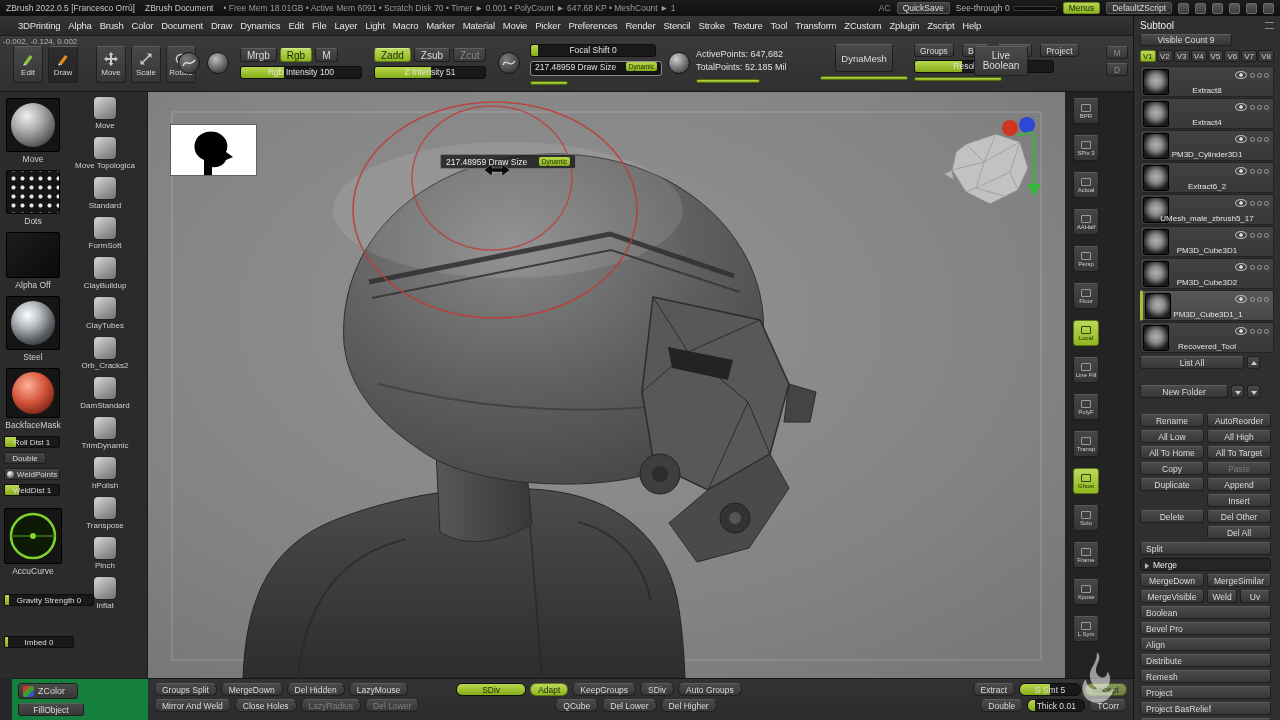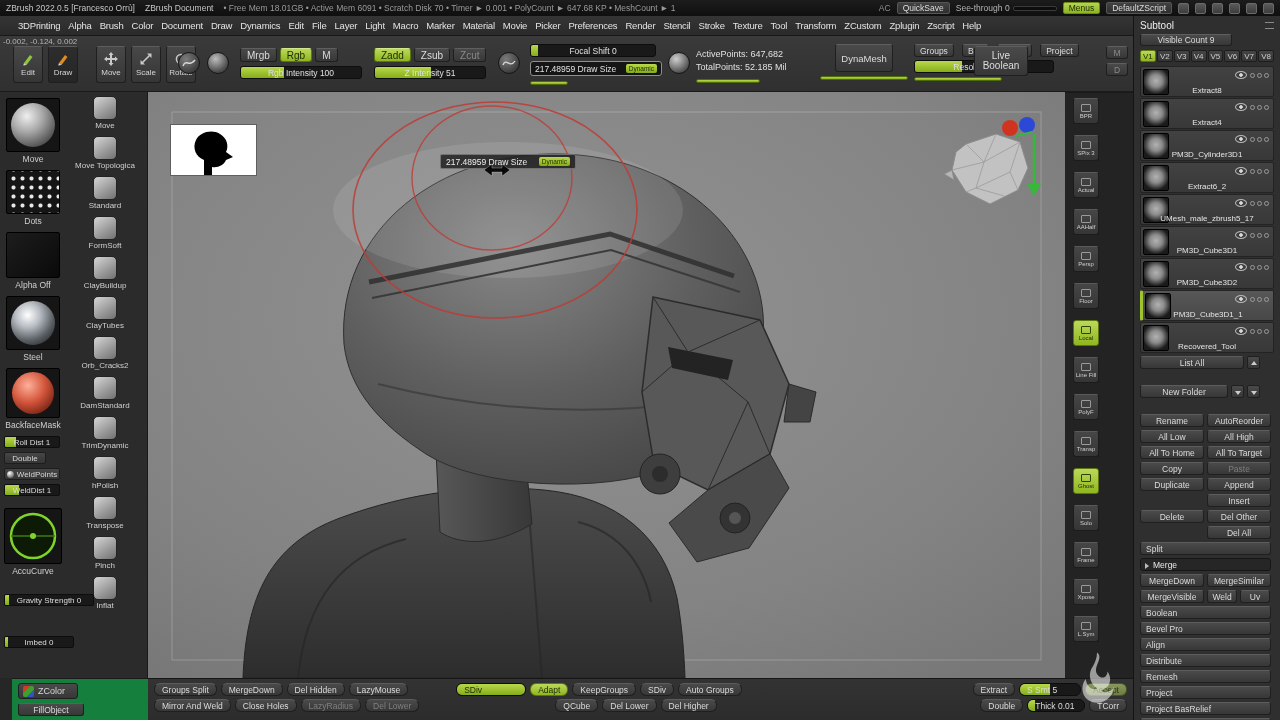--- a/index.html
+++ b/index.html
@@ -28,21 +28,21 @@
   
   .topbar{position:absolute;left:0;top:36px;width:1133px;height:56px;background:linear-gradient(#3a3a3a,#303030);
           border-bottom:1px solid #1a1a1a}
   .coords{position:absolute;left:3px;top:1px;font-size:8px;color:#b5b5b5}
   .btn{display:inline-flex;align-items:center;justify-content:center;background:linear-gradient(#4a4a4a,#373737);
        border:1px solid #1f1f1f;border-top-color:#5f5f5f;border-radius:3px;color:#dcdcdc;font-size:10px;height:14px;
        padding:0 6px;white-space:nowrap}
   .btn.on{background:linear-gradient(#bcd85a,#8fb71f);color:#1c2a05;border-color:#5c7611;border-top-color:#d2e88c}
   .btn.dim{color:#8a8a8a}
   .btn.xs{height:13px;padding:0 5px;font-size:8.5px}
-  .slider{position:relative;display:flex;align-items:center;justify-content:center;background:#191919;
+  .slider{position:relative;display:flex;justify-content:center;background:#191919;
           border:1px solid #0d0d0d;border-radius:3px;height:13px;overflow:hidden;color:#e0e0e0;font-size:8.5px;white-space:nowrap}
   .slider .fill{position:absolute;left:0;top:0;bottom:0;background:linear-gradient(#b9d84c,#85ad18)}
   .slider b{position:relative}
   .chip{position:relative;margin-left:auto;background:linear-gradient(#b9d84c,#85ad18);color:#24320a;font-size:6.5px;
         padding:0 3px;border-radius:2px;height:9px;display:inline-flex;align-items:center}
   .modes{position:absolute;left:13px;top:10px;display:flex;gap:5px}
   .mode{width:30px;height:37px;display:flex;flex-direction:column;align-items:center;justify-content:center;gap:2px;
         background:linear-gradient(#484848,#363636);border:1px solid #1f1f1f;border-top-color:#5d5d5d;border-radius:3px;
         font-size:8px;color:#d5d5d5}
   .mode.active{background:linear-gradient(#2d2d2d,#262626)}
@@ -174,21 +174,21 @@
   .st-grid{display:flex;flex-wrap:wrap;gap:3px;margin-top:6px}
   .sq{width:13px;height:13px;background:linear-gradient(#4a4a4a,#373737);border:1px solid #1f1f1f;border-radius:2px;position:relative}
   .sq::after{content:"";position:absolute;left:3px;top:5px;border-left:3px solid transparent;border-right:3px solid transparent;
              border-top:4px solid #ccc}
   .sq.up::after{top:4px;border-top:none;border-bottom:4px solid #ccc}
 
   
   .bbar{position:absolute;left:148px;top:678px;width:985px;height:42px;background:linear-gradient(#333,#2c2c2c);
         border-top:1px solid #161616;padding:4px 6px}
   .brow{display:flex;gap:4px;margin-bottom:3px;align-items:center}
-  .bb{position:relative;height:13px;display:inline-flex;align-items:center;padding:0 7px;
+  .bb{position:relative;height:13px;display:inline-flex;align-items:center;justify-content:center;padding:0 7px;
       background:linear-gradient(#4a4a4a,#373737);border:1px solid #1f1f1f;border-top-color:#5c5c5c;border-radius:6px;
       font-size:8.5px;color:#dcdcdc;overflow:hidden;white-space:nowrap}
   .bb b{position:relative}
   .bb .fill{display:none;position:absolute;left:0;top:0;bottom:0;background:linear-gradient(#b9d84c,#85ad18)}
   .bb.on{background:linear-gradient(#bcd85a,#8fb71f);border-color:#5c7611}
   .bb.on b{color:#1c2a05}
   .bb.dim b{color:#808080}
   .bb.sliderg,.bb.slider50,.bb.slider10{background:#191919;border-color:#0d0d0d}
   .bb.sliderg .fill{display:block;width:100%}
   .bb.sliderg b{color:#1e2a04}

